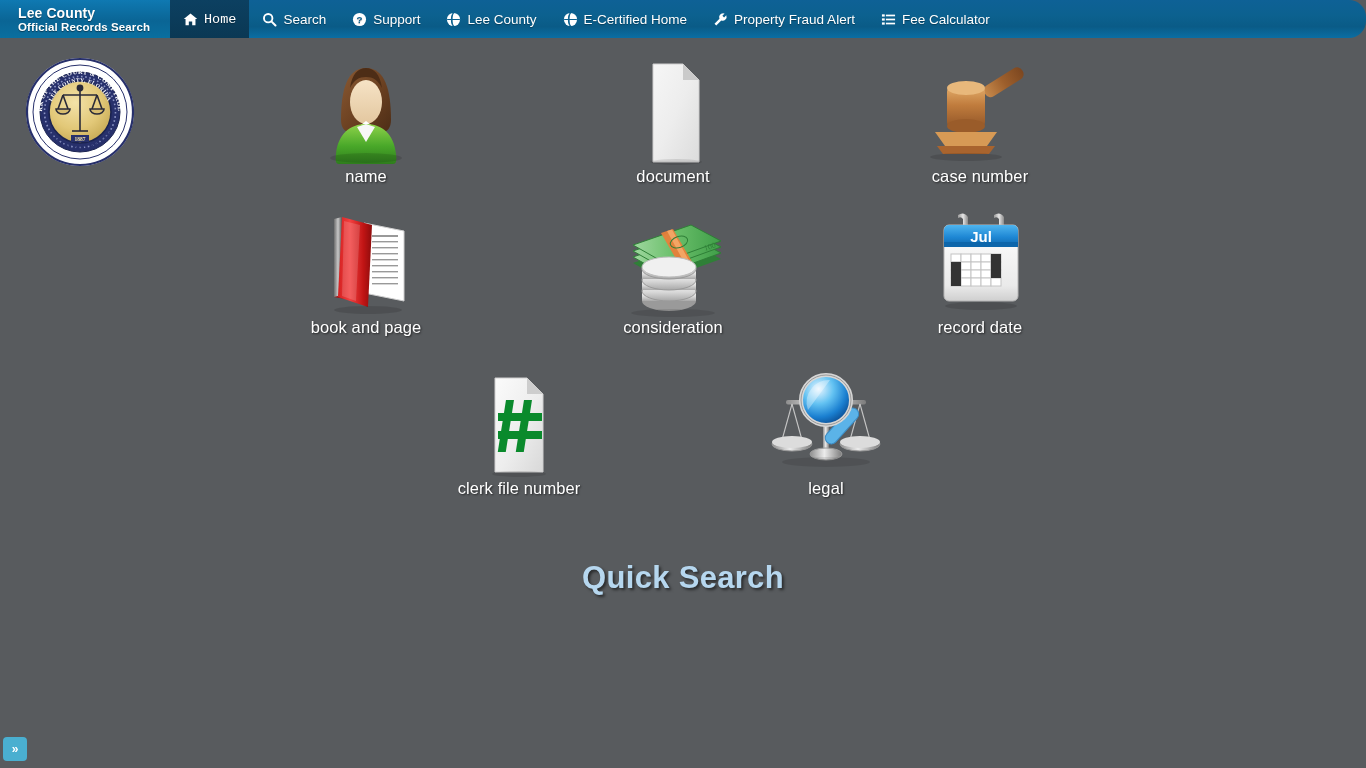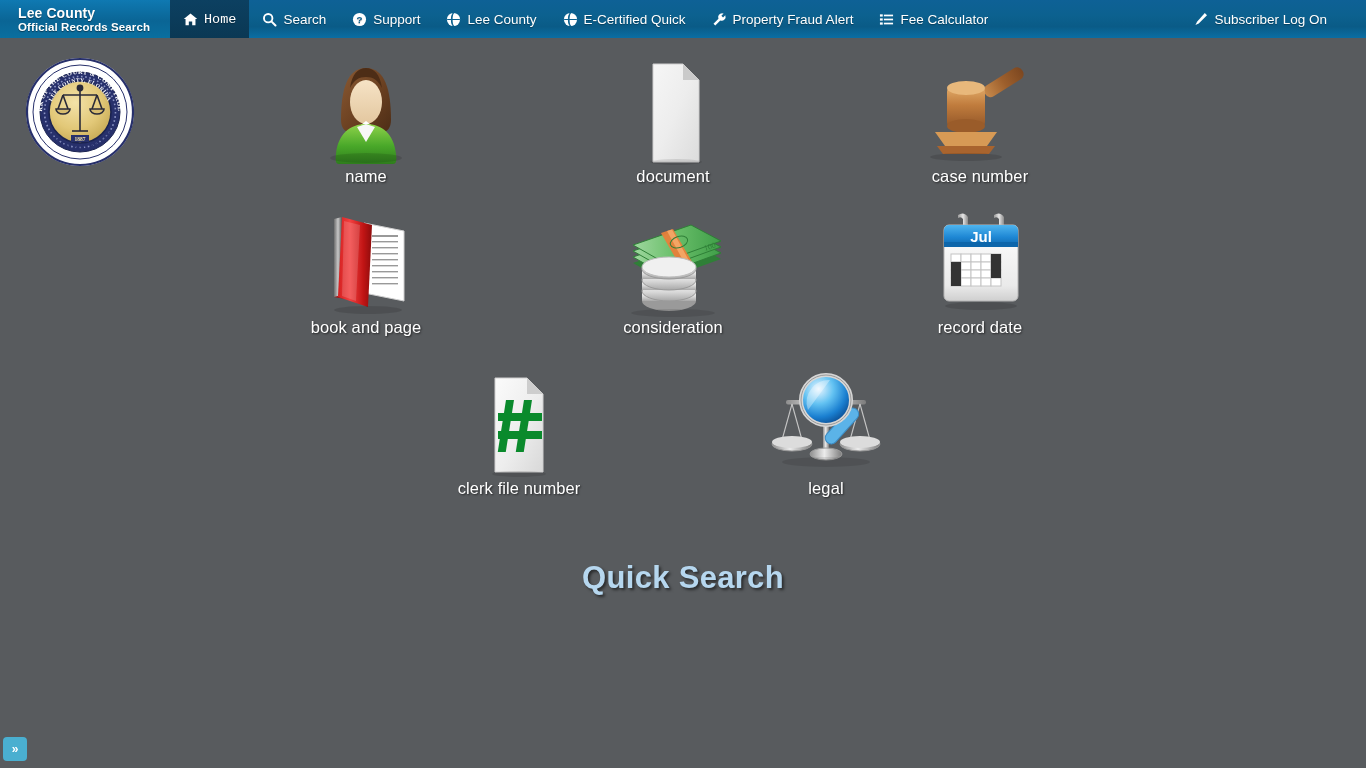--- a/index.html
+++ b/index.html
@@ -15,20 +15,21 @@
   }
 
   
   #navbar {
     position: absolute; top: 0; left: 0;
     width: 1366px; height: 38px;
     background: linear-gradient(to bottom, #0e6196 0%, #0c618f 40%, #0a5b87 70%, #0b6ea3 100%);
     display: flex;
     align-items: stretch;
     z-index: 20;
+    border-radius: 17px;
   }
   #brand {
     width: 170px;
     height: 38px;
     background: linear-gradient(to bottom, #0b76ae 0%, #0a6ea2 45%, #0a6characters 100%);
     background: linear-gradient(to bottom, #0f79b2 0%, #0a6595 55%, #0a6f9f 100%);
     color: #ffffff;
     padding: 2px 0 0 18px;
     display: flex;
     flex-direction: column;
@@ -226,21 +227,21 @@
 
 
     <div class="navitem">
       <span class="ico">
         <svg width="15" height="15" viewBox="0 0 16 16">
             <circle cx="8" cy="8" r="7" fill="#fff"></circle>
             <path d="M8 1.2c-2 2-2 11.6 0 13.6M1.2 8h13.6" stroke="#0c618f" stroke-width="1.1" fill="none"></path>
             <path d="M8 1.2C5 3 5 13 8 14.8" stroke="#0c618f" stroke-width="1.1" fill="none"></path>
           </svg>
       </span>
-      <span>E-Certified Quick</span>
+      <span>E-Certified Home</span>
     </div>
 
     <div class="navitem">
       <span class="ico">
         <svg width="15" height="15" viewBox="0 0 16 16">
             <path fill="#fff" d="M10.8 1.2a4.3 4.3 0 0 0-3.9 6l-5.3 5.3 1.9 1.9 5.3-5.3a4.3 4.3 0 0 0 5.4-5.6L11.8 5.9 10 4.1l2.4-2.4a4.3 4.3 0 0 0-1.6-.5z"></path>
           </svg>
       </span>
       <span>Property Fraud Alert</span>
     </div>
@@ -252,30 +253,20 @@
             <rect x="5.2" y="2.8" width="9.8" height="1.8" fill="#fff"></rect>
           <rect x="1" y="6.8" width="3" height="2.4" fill="#fff"></rect>
             <rect x="5.2" y="7.1" width="9.8" height="1.8" fill="#fff"></rect>
           <rect x="1" y="11.1" width="3" height="2.4" fill="#fff"></rect>
             <rect x="5.2" y="11.4" width="9.8" height="1.8" fill="#fff"></rect>
         </svg>
       </span>
       <span>Fee Calculator</span>
     </div>
 
-    <div id="navright">
-      <div class="navitem">
-        <span class="ico">
-          <svg width="15" height="15" viewBox="0 0 16 16">
-              <path fill="#fff" d="M12.6 1.1 14.9 3.4 6.1 12.2 2.6 13.9 4.3 10.4z"></path>
-            </svg>
-        </span>
-        <span>Subscriber Log On</span>
-      </div>
-    </div>
 
   </div>
 </div>
 
 <div id="seal">
   <svg width="110" height="110" viewBox="0 0 110 110">
     <defs>
       <path id="arcTop" d="M 17,55 A 38,38 0 0 1 93,55"></path>
       <path id="arcTop2" d="M 25,55 A 30,30 0 0 1 85,55"></path>
       <path id="arcBot" d="M 16,55 A 39,39 0 0 0 94,55"></path>

